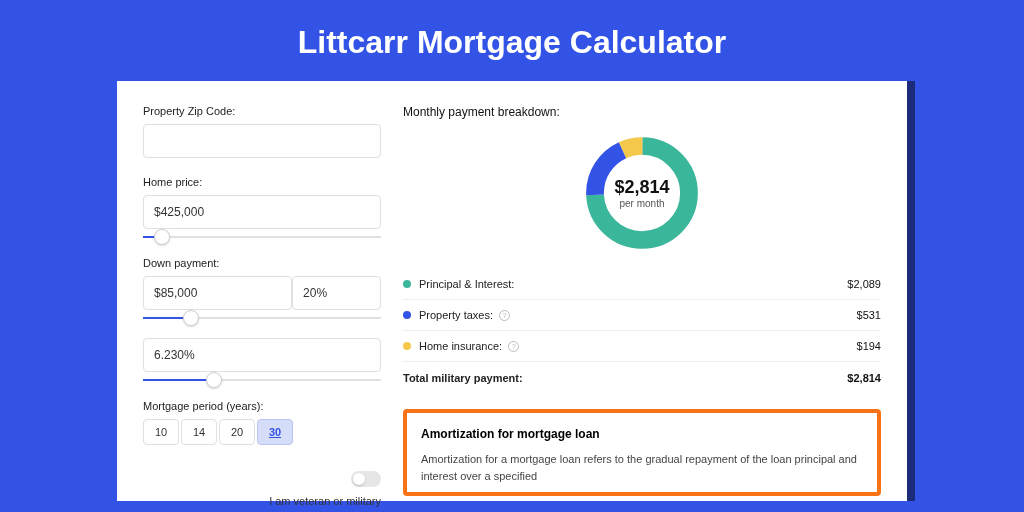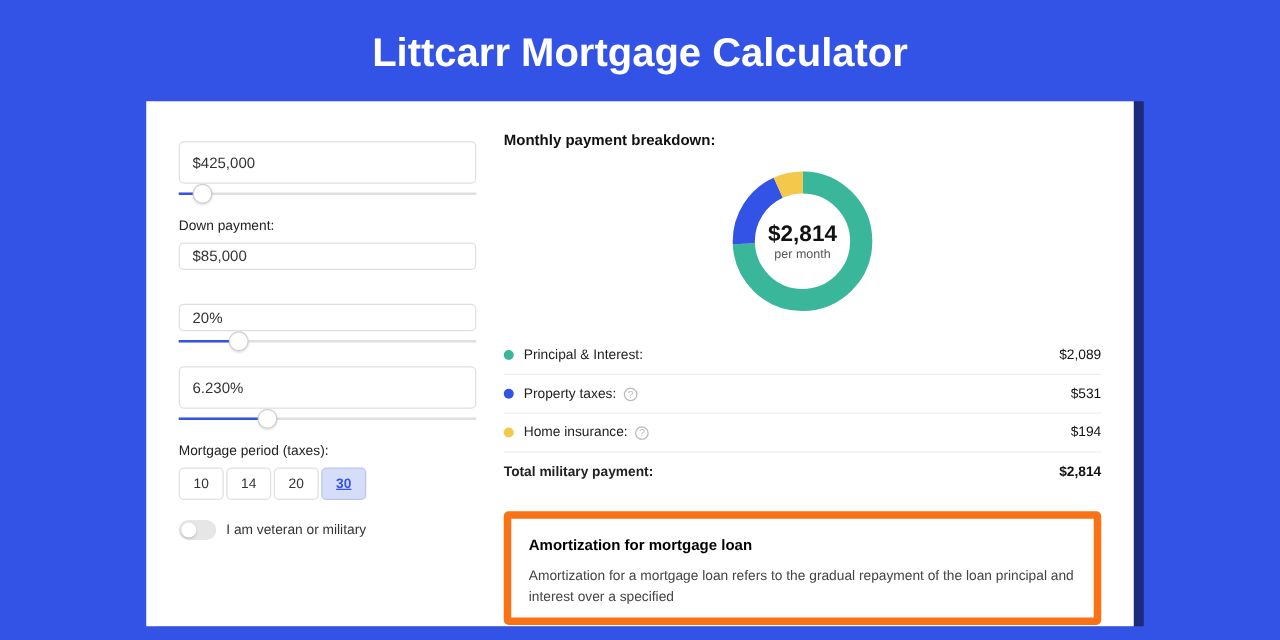--- a/index.html
+++ b/index.html
@@ -55,56 +55,56 @@
     height: 2px; background: #3353e6;
   }
   .slider-thumb {
     position: absolute; top: -4px;
     width: 16px; height: 16px;
     background: #fff; border: 1px solid #d0d0d0;
     border-radius: 50%;
     box-shadow: 0 1px 2px rgba(0,0,0,0.15);
     transform: translateX(-50%);
   }
-  .dp-row { display: flex; gap: 23px; flex-direction: column; }
+  .dp-row { display: flex; gap: 0; }
   .dp-row .text-input:first-child { flex: 1.9; }
   .dp-row .text-input:last-child { flex: 1; }
   .period-row { display: flex; gap: 2px; }
   .period-btn {
     width: 36px; height: 26px;
     border: 1px solid #e0e0e0;
     background: #fff;
     border-radius: 4px;
     font-size: 11px;
     color: #333;
     cursor: pointer;
   }
   .period-btn.active {
     background: #d6ddf8;
     border-color: #b9c5f0;
     color: #3353e6;
     font-weight: 600;
     text-decoration: underline;
   }
   .toggle-row {
-    display: flex; align-items: center; gap: 8px; margin-top: 16px;
+    display: flex; align-items: flex-end; gap: 8px; margin-top: 26px; flex-direction: column;
   }
   .toggle {
     width: 30px; height: 16px; border-radius: 8px;
     background: #e6e6e6; position: relative;
   }
   .toggle-knob {
     position: absolute; left: 2px; top: 2px;
     width: 12px; height: 12px; border-radius: 50%;
     background: #fff; box-shadow: 0 1px 2px rgba(0,0,0,.2);
   }
   .toggle-label { font-size: 11px; color: #333; }
 
   .section-title {
-    font-size: 12px; font-weight: 700; color: #111;
+    font-size: 12px; font-weight: 400; color: #111;
     margin-bottom: 12px;
   }
   .donut-wrap {
     display: flex; justify-content: center; margin: 2px 0 14px;
     position: relative;
   }
   .donut-center {
     position: absolute; top: 50%; left: 50%;
     transform: translate(-50%, -50%);
     text-align: center;
@@ -126,40 +126,45 @@
   .br-label { flex: 1; color: #222; display:flex; align-items:center; gap:6px;}
   .br-value { color: #111; }
   .info-icon {
     display:inline-flex; align-items:center; justify-content:center;
     width:11px; height:11px; border-radius:50%;
     border:1px solid #bbb; color:#bbb; font-size:8px;
     font-weight: normal;
   }
 
   .amort-box {
-    border: 6px solid #f97316; border-radius: 4px;
+    border: 4px solid #f97316; border-radius: 4px;
     padding: 14px 14px 8px; margin-top: 16px;
   }
   .amort-title { font-size: 12px; font-weight: 700; margin-bottom: 10px;}
   .amort-text { font-size: 11px; color: #444; line-height: 1.5;}
   .mb-field { margin-bottom: 6px; }
 </style>
 </head>
 <body>
 
 <h1 class="page-title">Littcarr Mortgage Calculator</h1>
 
 <div class="card">
 
   <div class="left-col">
 
+    <div class="mb-field">
+      <label class="field-label">Property Zip Code:</label>
+      <input class="text-input" type="text" value="" style="">
+    </div>
 
     <div style="height:8px"></div>
 
     <div class="mb-field">
+      <label class="field-label">Home price:</label>
       <input class="text-input" type="text" value="$425,000" style="">
       <div class="slider-wrap">
         <div class="slider-track"></div>
         <div class="slider-fill" style="width: 8%;"></div>
         <div class="slider-thumb" style="left: 8%;"></div>
       </div>
     </div>
 
     <div class="mb-field">
       <label class="field-label">Down payment:</label>
@@ -177,21 +182,21 @@
     <div class="mb-field">
       <input class="text-input" type="text" value="6.230%" style="">
       <div class="slider-wrap">
         <div class="slider-track"></div>
         <div class="slider-fill" style="width: 30%;"></div>
         <div class="slider-thumb" style="left: 30%;"></div>
       </div>
     </div>
 
     <div>
-      <label class="field-label">Mortgage period (taxes):</label>
+      <label class="field-label">Mortgage period (years):</label>
       <div class="period-row" id="period-row">
           <button class="period-btn">10</button>
           <button class="period-btn">14</button>
           <button class="period-btn">20</button>
           <button class="period-btn active">30</button>
         </div>
     </div>
 
     <div class="toggle-row">
       <div class="toggle">

